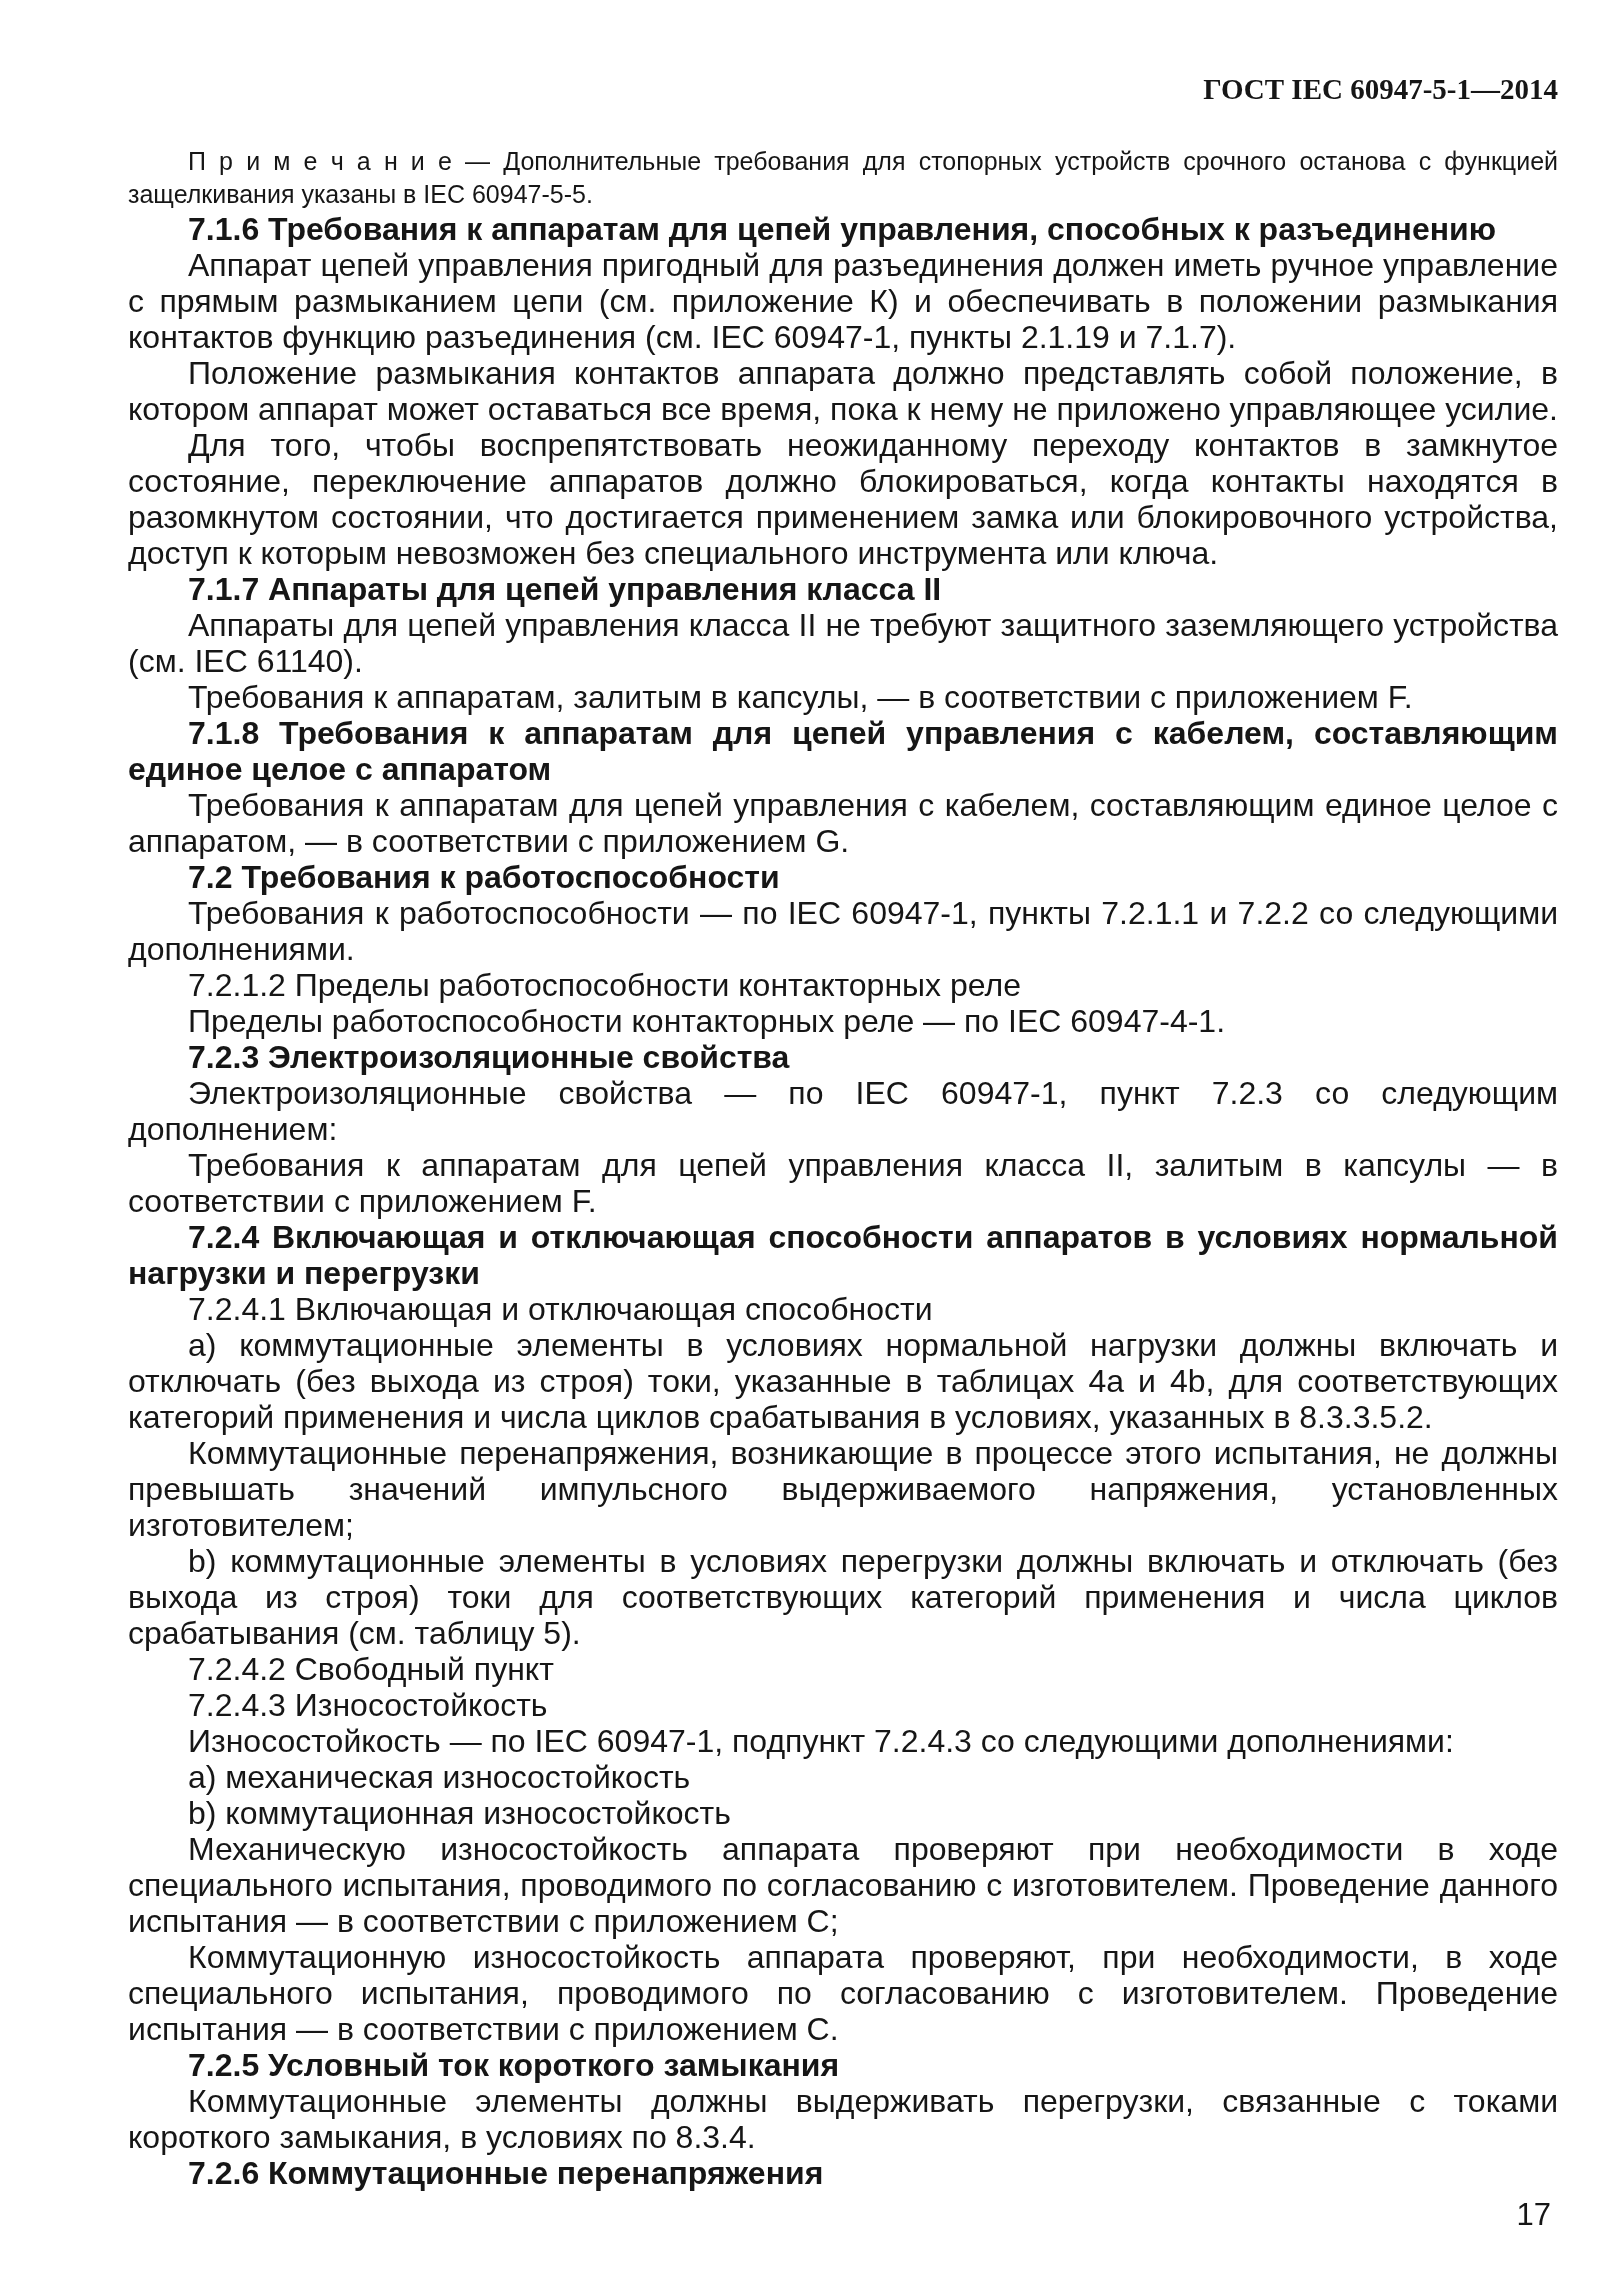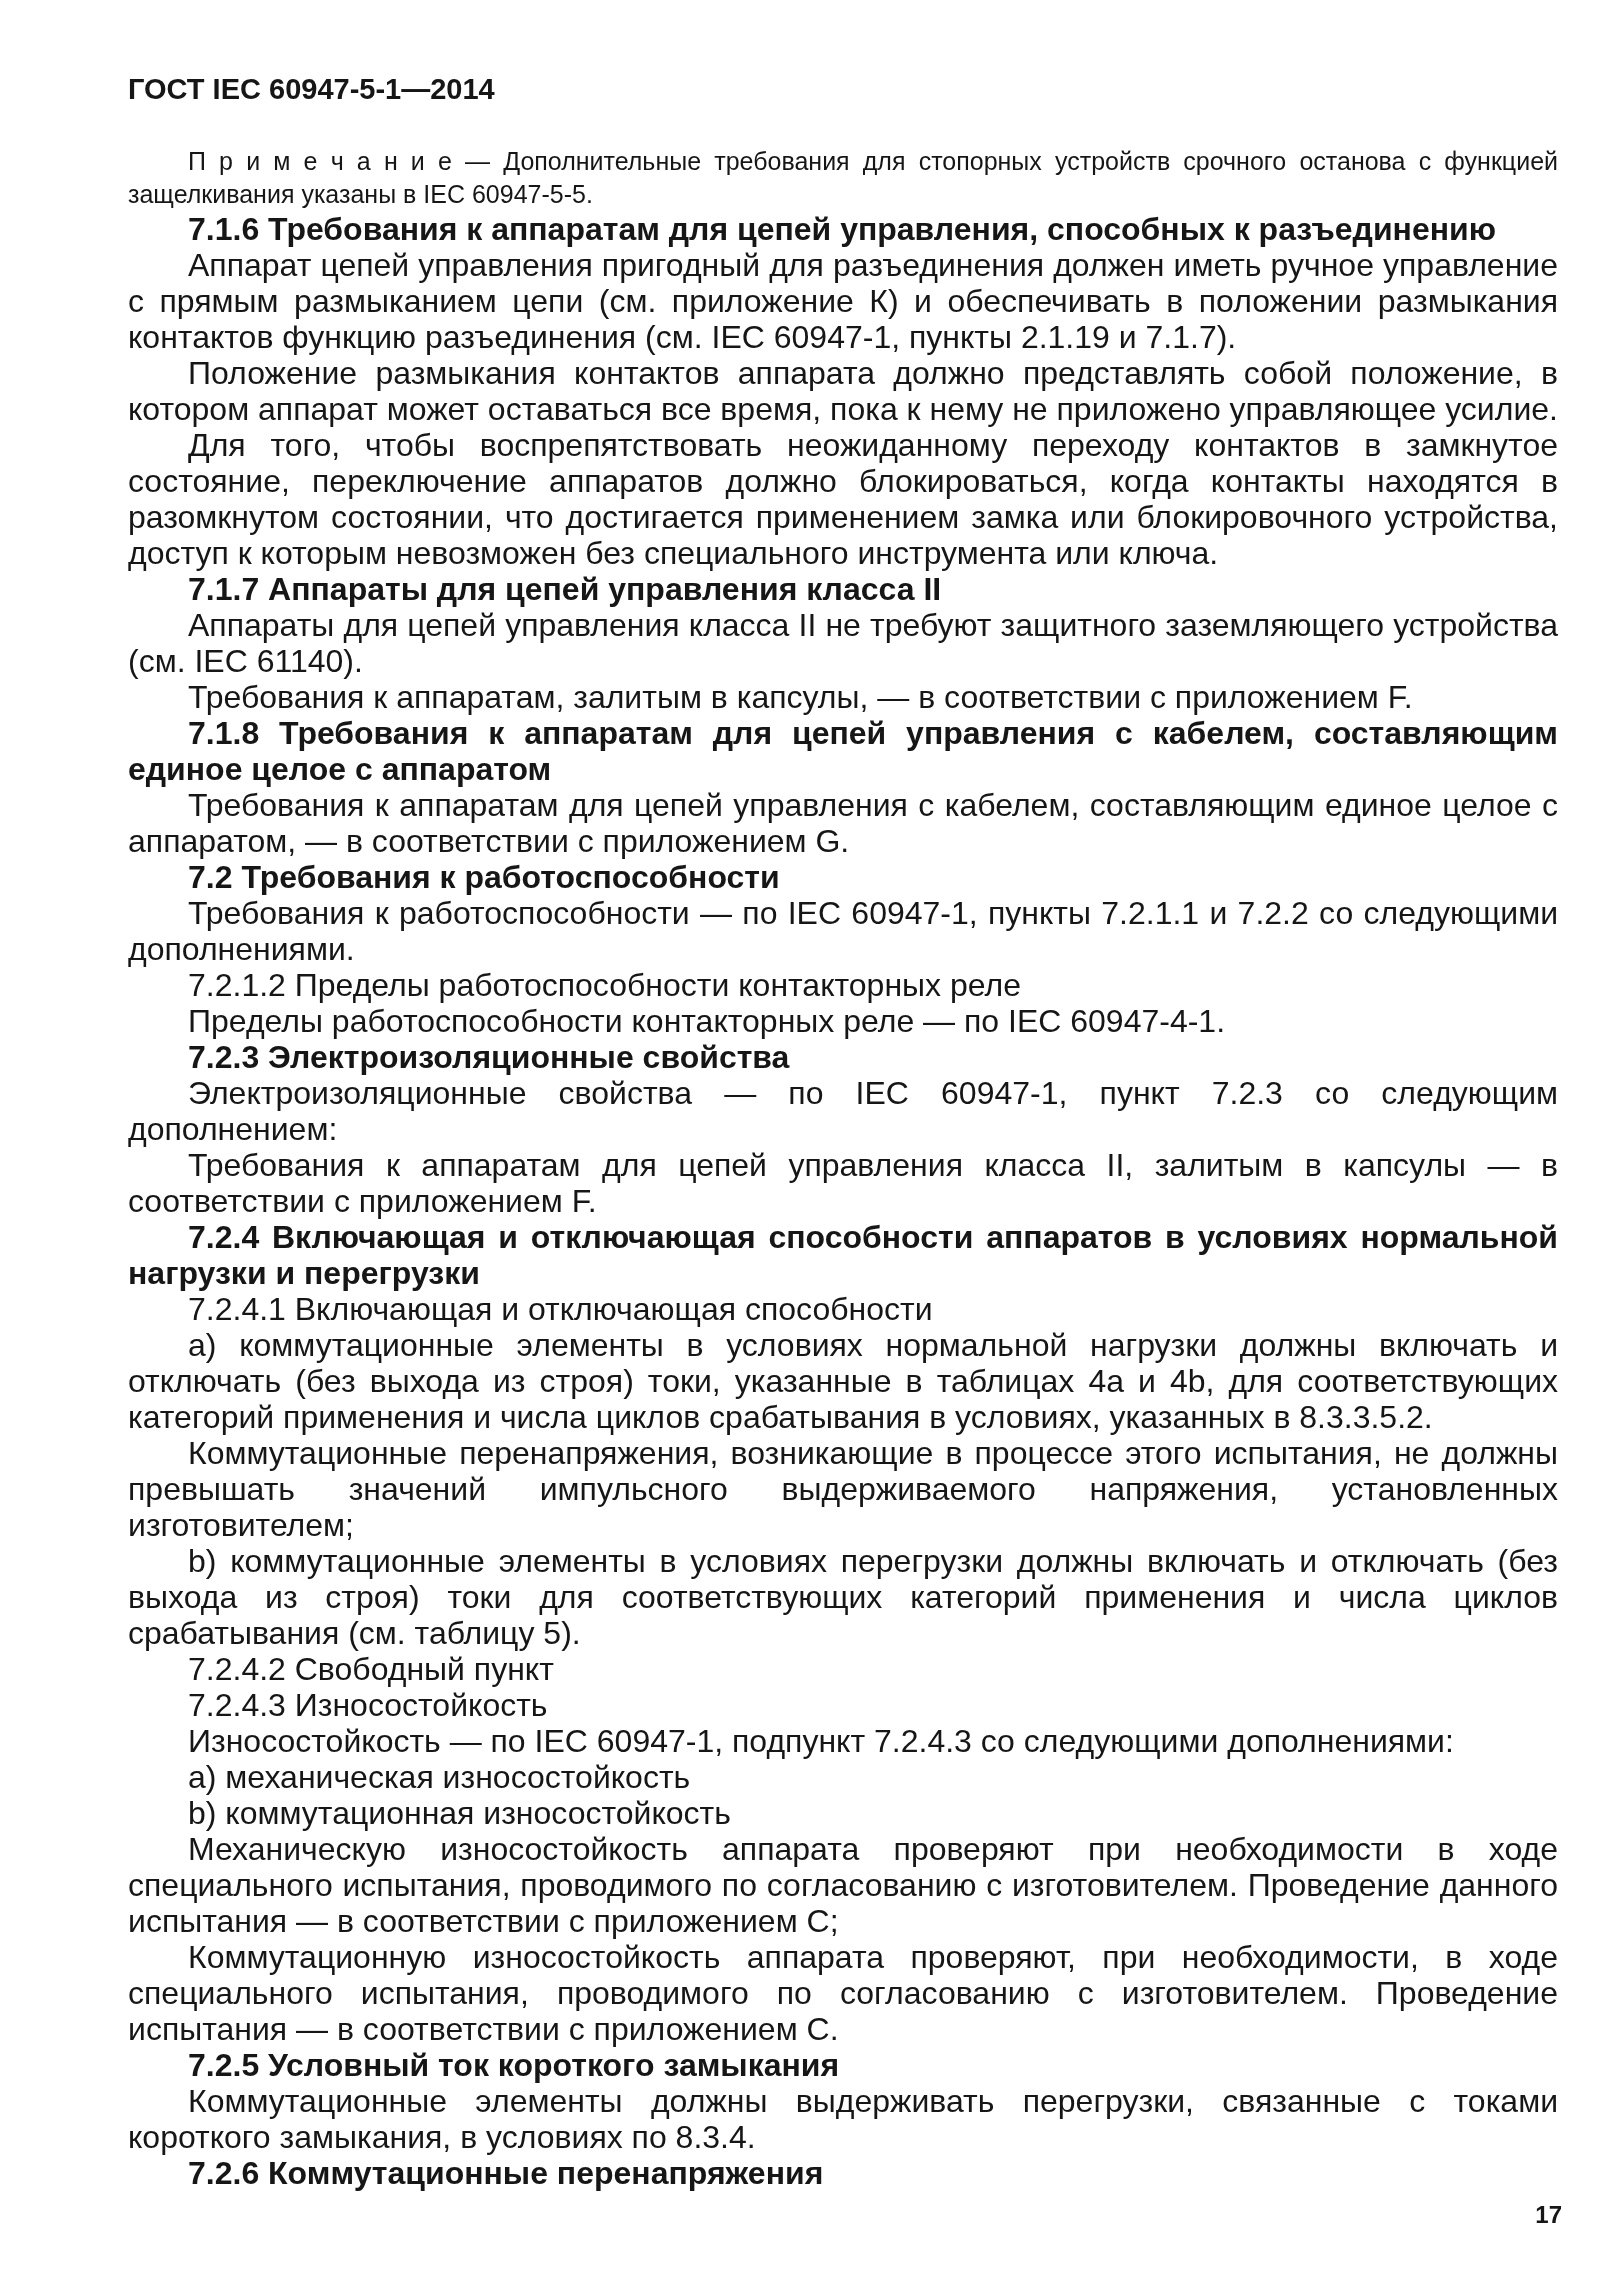--- a/index.html
+++ b/index.html
@@ -12,25 +12,26 @@
     width: 1623px;
     height: 2295px;
     margin: 0 auto;
     background: #ffffff;
     font-family: "Liberation Sans", sans-serif;
     color: #161616;
     box-sizing: border-box;
     padding: 72px 65px 0 128px;
   }
   .doc-header {
-    text-align: left;
+    text-align: right;
     font-weight: bold;
     font-size: 29px;
     line-height: 35px;
     margin-bottom: 38px;
+    font-family: Liberation Serif, serif;
   }
   .content {
     width: 100%;
   }
   .para {
     margin: 0;
     font-size: 32px;
     line-height: 36px;
     text-align: justify;
     text-indent: 60px;
@@ -38,25 +39,24 @@
   .para.heading {
     font-weight: bold;
   }
   .para.note {
     font-size: 25px;
     line-height: 33px;
     margin-top: 9px;
   }
   .page-number {
     position: absolute;
-    right: 61px;
+    right: 72px;
     bottom: 65px;
-    font-size: 24px;
+    font-size: 31px;
     line-height: 31px;
-    font-weight: bold;
   }
 </style>
 </head>
 <body>
 
 <div class="page">
   <div class="doc-header">ГОСТ IEC 60947-5-1—2014</div>
 
   <div class="content" id="paragraphs">
       <p class="para note">П р и м е ч а н и е — Дополнительные требования для стопорных устройств срочного останова с функцией защелкивания указаны в IEC 60947-5-5.</p>

